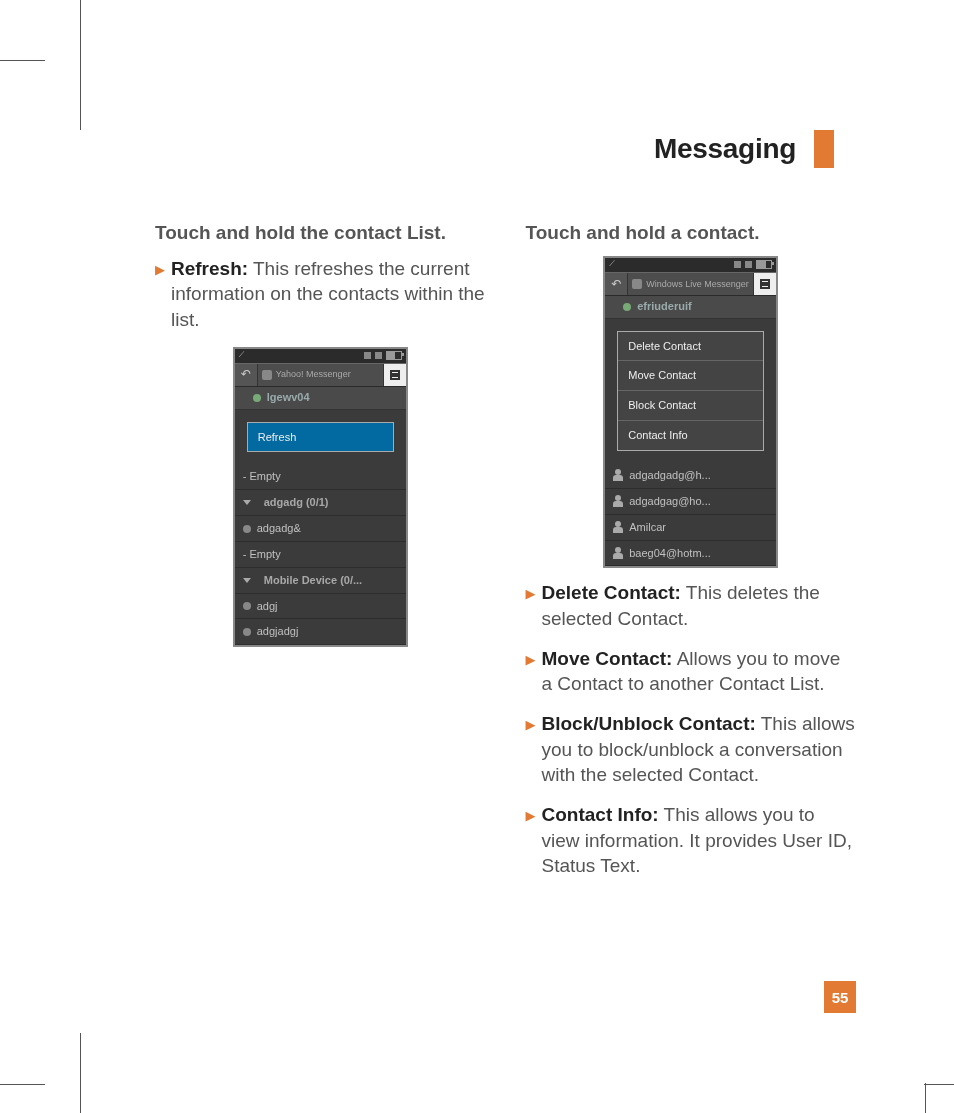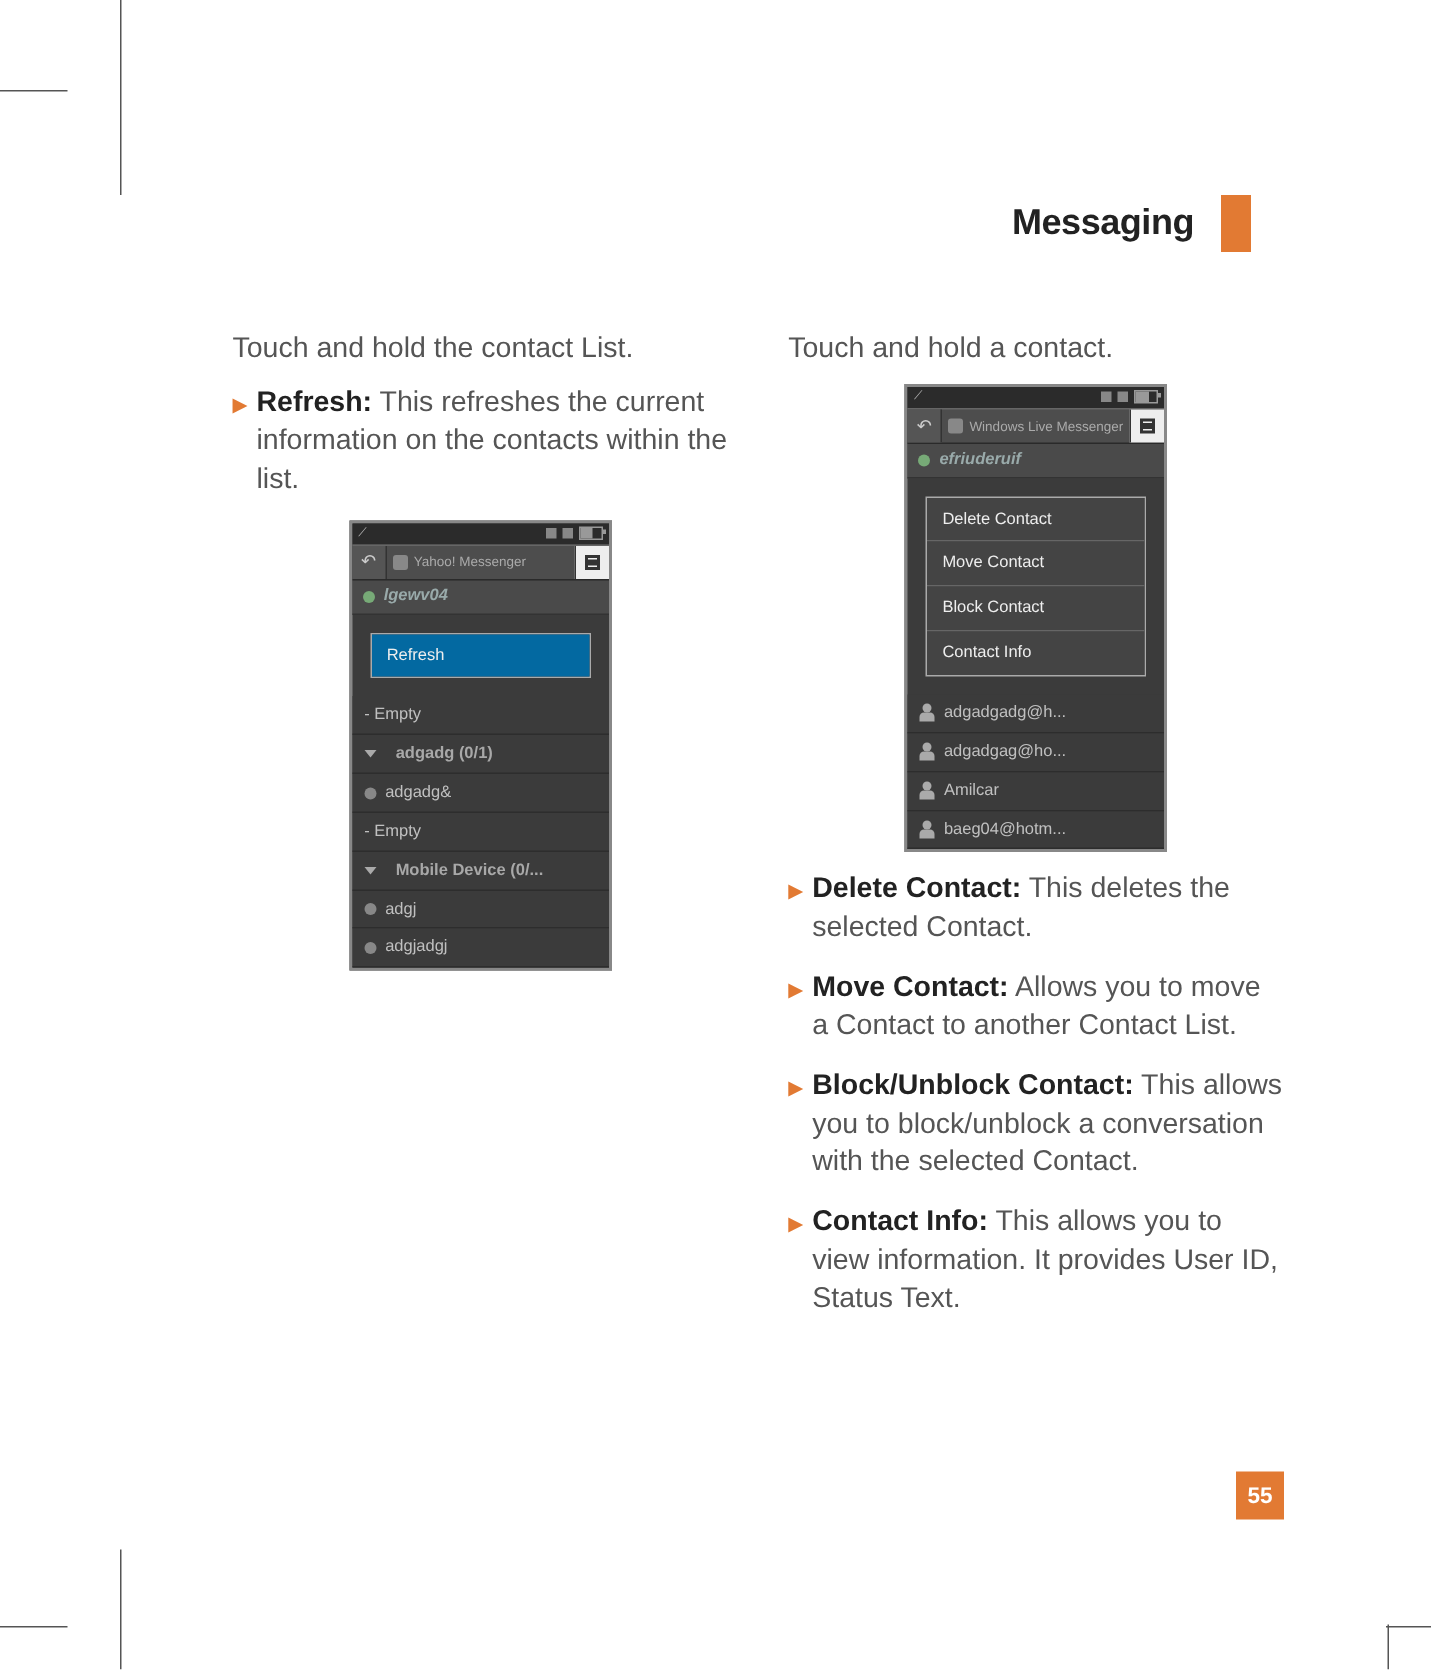--- a/index.html
+++ b/index.html
@@ -27,21 +27,21 @@
   
   .section-header {
     position: absolute;
     right: 120px;
     top: 130px;
     display: flex;
     align-items: center;
   }
   .section-header .title {
     font-weight: 700;
-    font-size: 24px;
+    font-size: 28px;
     color: #222;
     letter-spacing: -0.3px;
   }
   .section-header .tab {
     width: 20px;
     height: 38px;
     background: #e27a33;
     margin-left: 18px;
   }
 
@@ -54,21 +54,21 @@
     display: flex;
     gap: 40px;
   }
   .col {
     flex: 1;
     font-size: 19px;
     line-height: 1.35;
     color: #555;
     font-weight: 300;
   }
-  .lead { margin: 0 0 10px 0; }
+  .lead { margin: 0 0 10px 0; font-weight: bold; }
   .bullet {
     display: flex;
     margin: 6px 0 14px 0;
   }
   .bullet .arrow {
     color: #e27a33;
     font-size: 13px;
     margin-right: 6px;
     margin-top: 5px;
     flex: 0 0 auto;
@@ -133,25 +133,24 @@
     border-left:1px solid #333;
     display:flex; align-items:center; justify-content:center;
   }
   .menubtn .mlines { width:10px; height:10px; background:#333; position:relative; }
   .menubtn .mlines:before,.menubtn .mlines:after{content:'';position:absolute;left:2px;right:2px;height:1px;background:#eee;}
   .menubtn .mlines:before{top:2px;} .menubtn .mlines:after{bottom:2px;}
   .userbar {
     height: 22px;
     background: #4a4a4a;
     display:flex; align-items:center;
-    padding: 0 7px;
+    padding: 0 18px;
     color:#9aa; font-size:11px; font-weight:bold;
     border-bottom:1px solid #333;
     gap:6px;
-    font-style:italic;
   }
   .statusdot { width:8px; height:8px; border-radius:50%; background:#7a7; }
 
   .popup {
     border: 1px solid #aaa;
     margin: 12px;
   }
   .popup .pitem {
     background: #444;
     color:#eee;

